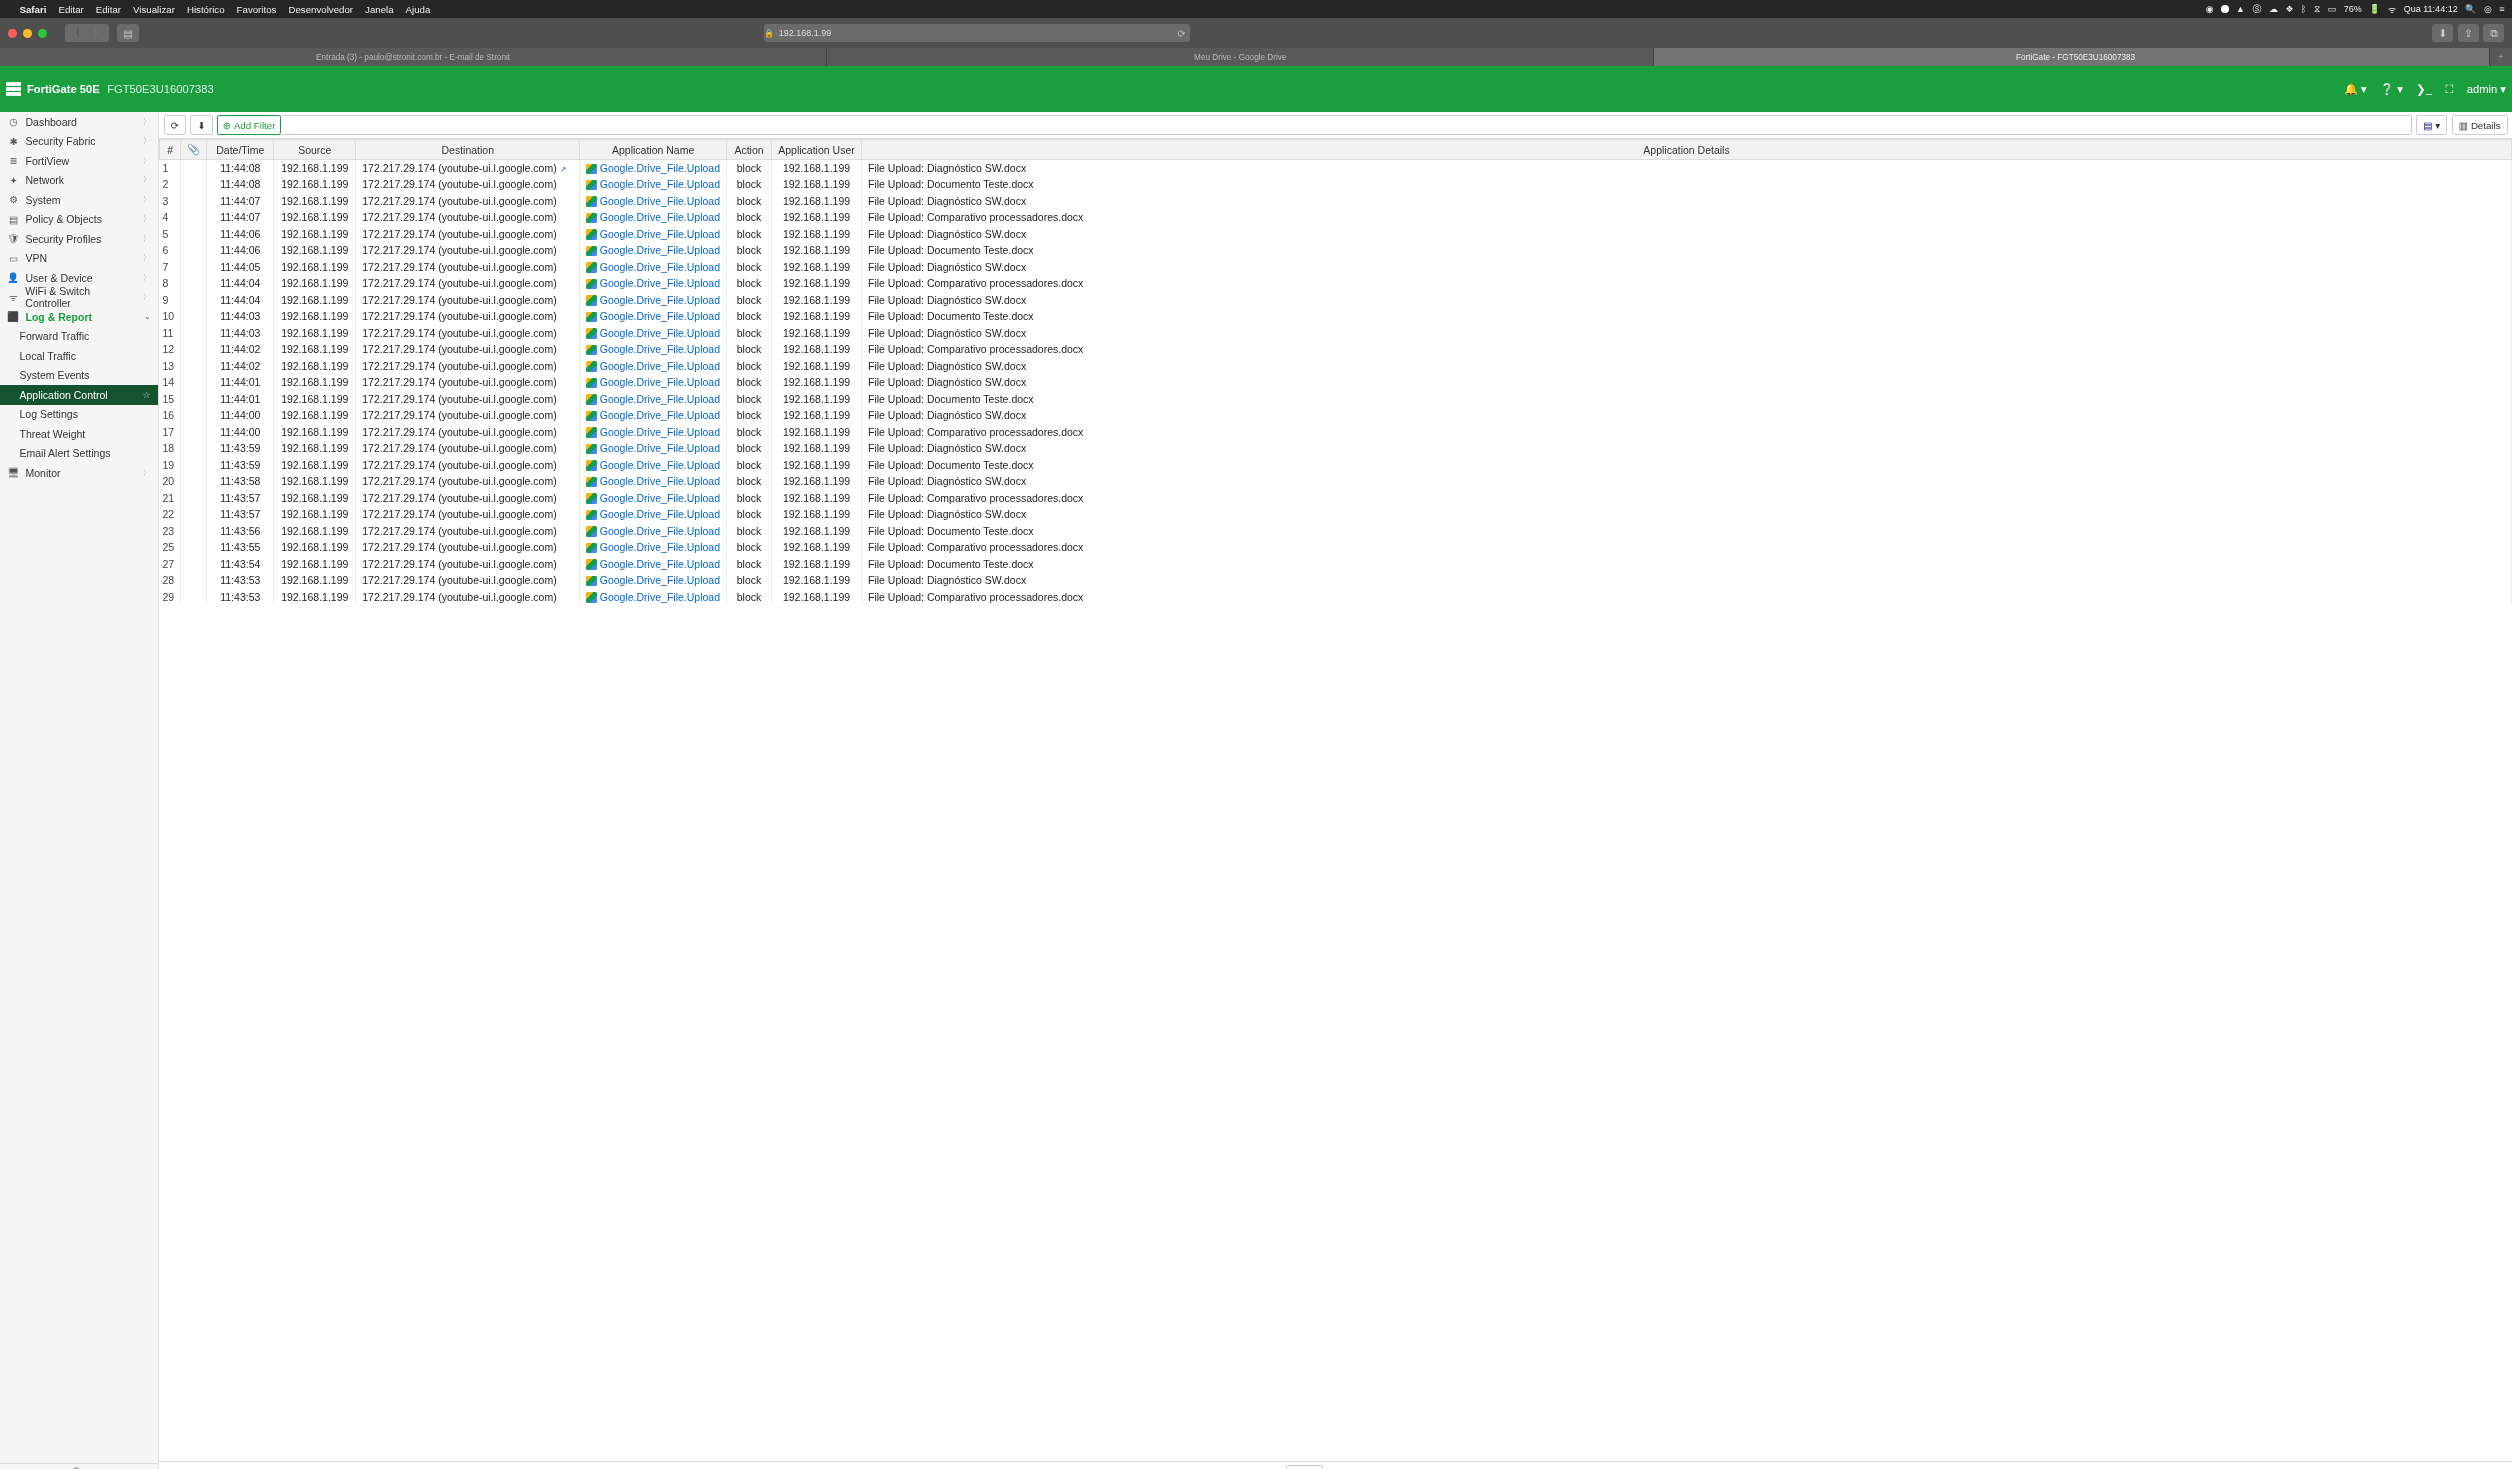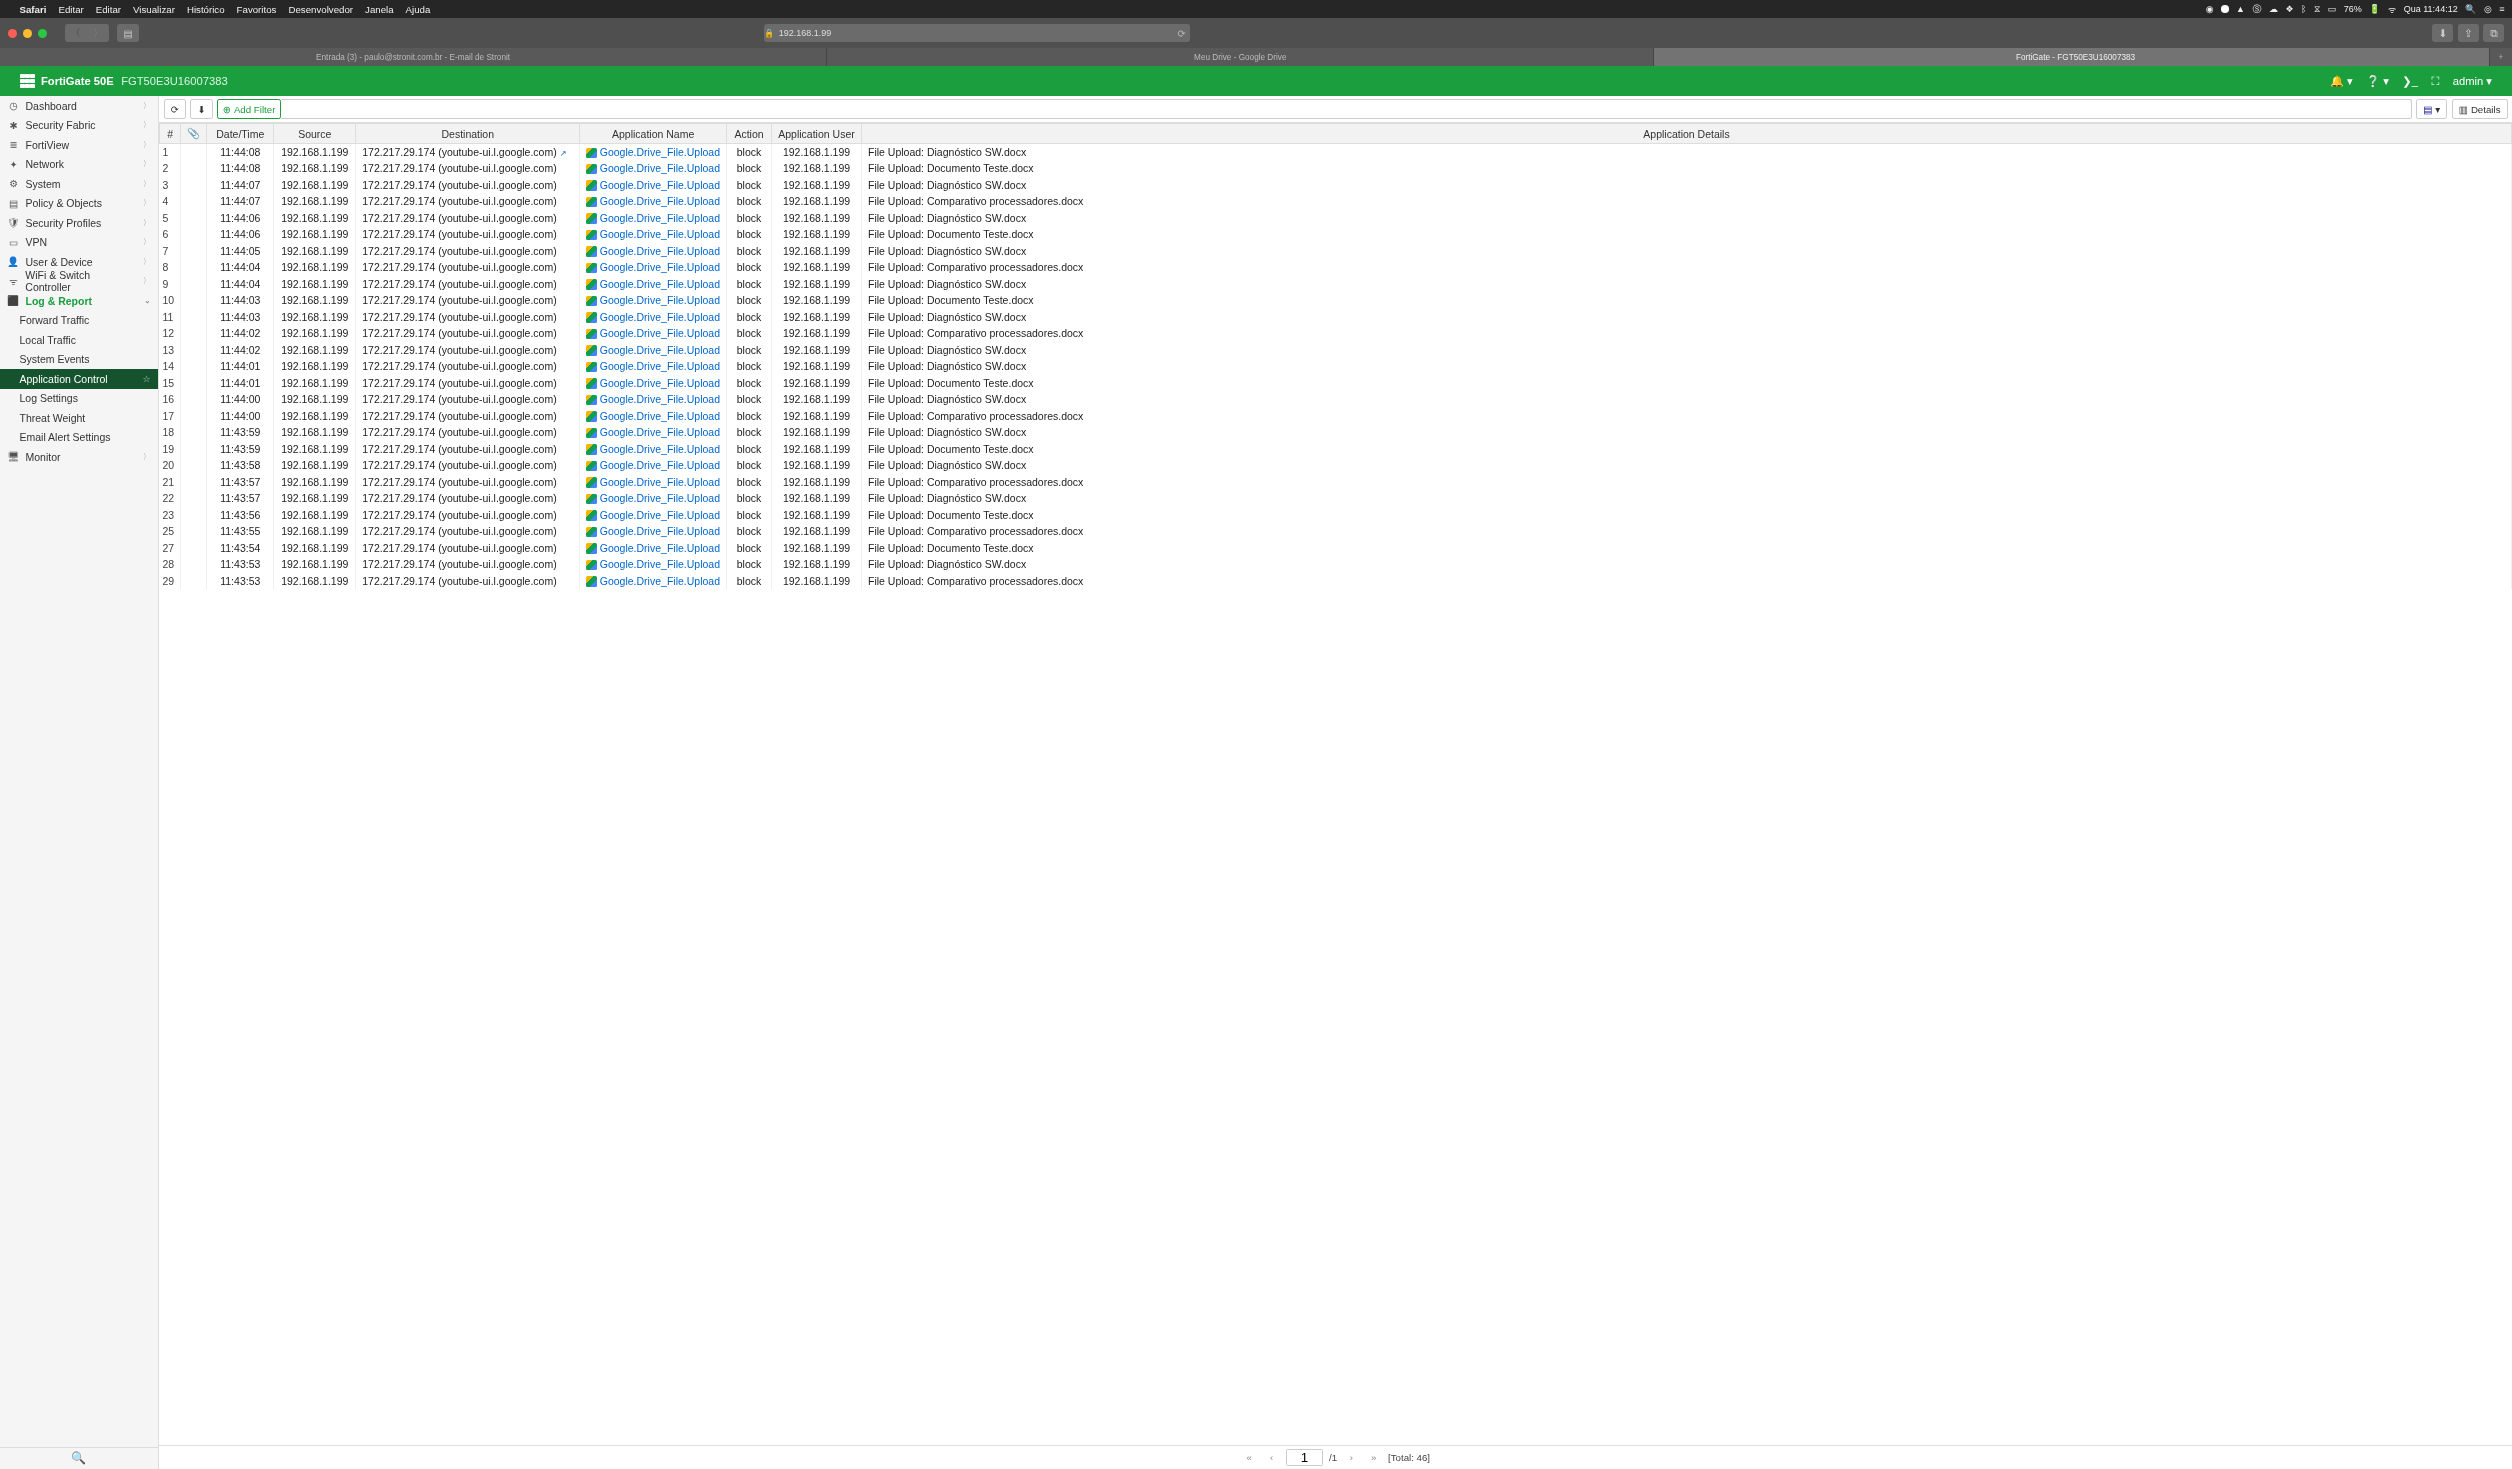--- a/index.html
+++ b/index.html
@@ -24,21 +24,21 @@
 .url-lock{font-size:8.2px;}
 .url-right{margin-left:auto;margin-right:4.5px;color:#bbb;font-size:9.7px;}
 .safari-right{margin-left:auto;display:flex;gap:4.5px;}
 .safari-right span{width:21px;height:18px;background:#6b6b6b;border-radius:3px;display:flex;align-items:center;justify-content:center;color:#ccc;font-size:10.5px;}
 
 .safari-tabs{height:18px;background:#595959;display:flex;color:#bbb;font-size:8.2px;}
 .safari-tabs .tab{flex:1;display:flex;align-items:center;justify-content:center;border-right:0.7px solid #444;position:relative;}
 .safari-tabs .tab.active{background:#737373;color:#eee;padding-left:8px;}
 .safari-tabs .newtab{width:22.4px;display:flex;align-items:center;justify-content:center;color:#aaa;}
 
-.forti-hdr{height:30px;background:#1a9e3e;color:#fff;display:flex;align-items:center;padding:0 20px;font-size:11.2px;gap:7.5px;}
+.forti-hdr{height:46px;background:#1a9e3e;color:#fff;display:flex;align-items:center;padding:0 6px;font-size:11.2px;gap:7.5px;}
 .forti-logo{display:flex;align-items:center;gap:6px;font-weight:600;}
 .forti-logo .grid{width:15px;height:15px;display:grid;grid-template-columns:repeat(3,1fr);grid-template-rows:repeat(3,1fr);gap:0.7px;}
 .forti-logo .grid span{background:#fff;border-radius:0.7px;}
 .forti-serial{color:#d9f4e0;font-weight:400;}
 .forti-right{margin-left:auto;display:flex;align-items:center;gap:13.5px;}
 .forti-right span{font-size:11.2px;cursor:pointer;}
 
 .main{display:flex;height:calc(100vh - 96px);background:#fff;}
 .sidebar{width:159px;background:#f5f5f5;border-right:0.7px solid #ddd;display:flex;flex-direction:column;}
 .sidebar .menu{flex:1;overflow:auto;}

